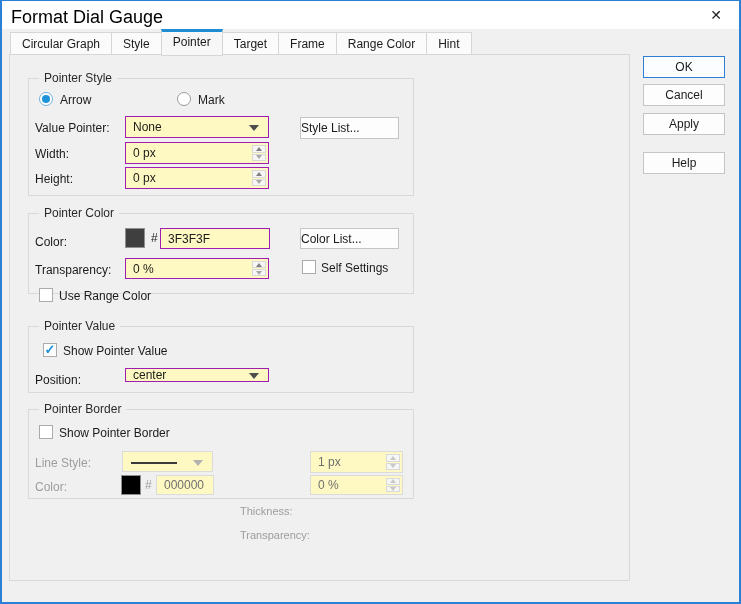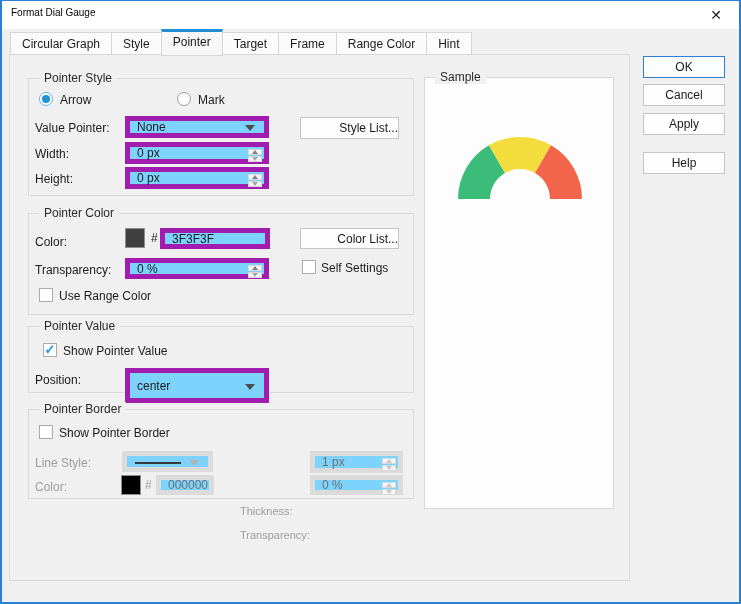--- a/index.html
+++ b/index.html
@@ -1,36 +1,36 @@
 <!DOCTYPE html>
 <html><head>
 <meta charset="utf-8">
 <style>
   html,body{margin:0;padding:0;}
   body{font-family:"Liberation Sans",sans-serif;font-size:12px;color:#1b1b1b;background:#d8d8d8;}
   .window{position:relative;width:741px;height:604px;background:#f0f0f1;overflow:hidden;}
   .win-border{position:absolute;inset:0;border:2px solid #2b80d5;border-top-width:1px;pointer-events:none;z-index:50;}
   
   .titlebar{position:absolute;left:0;top:0;width:741px;height:29px;background:#ffffff;}
-  .title{position:absolute;left:11px;top:7px;font-size:10px;color:#000;}
+  .title{position:absolute;left:11px;top:7px;font-size:18px;color:#000;}
   .close-btn{position:absolute;right:10px;top:3px;width:30px;height:23px;display:flex;align-items:center;justify-content:center;font-size:14px;color:#222;cursor:default;}
   
   .tabs{position:absolute;left:10px;top:31px;display:flex;align-items:flex-end;z-index:3;}
   .tab{background:#fbfbfb;border:1px solid #d6d6d6;height:23px;box-sizing:border-box;padding:4px 11px 0;margin-right:-1px;color:#1b1b1b;white-space:nowrap;}
   .tab.active{background:#f7f7f8;border-top:3px solid #1f8dd3;height:27px;padding-top:3px;margin-top:-2px;position:relative;z-index:4;margin-bottom:-1px;}
   
   .panel{position:absolute;left:9px;top:54px;width:621px;height:527px;border:1px solid #d9d9d9;box-sizing:border-box;background:#f0f0f1;}
   .group{position:absolute;border:1px solid #d9d9d9;box-sizing:border-box;}
   .legend{position:absolute;top:-8px;left:10px;padding:0 5px;background:#f0f0f1;color:#2a2a2a;white-space:nowrap;}
   .sample-group{background:#fdfdfd;}
   .lbl{position:absolute;white-space:nowrap;color:#1b1b1b;}
   .lbl.dis{color:#9d9d9d;}
   .small{font-size:11px;margin-top:48px;}
   
-  .field{position:absolute;background:#7dd3fc;border:5px solid #a21caf;box-sizing:border-box;}
+  .field{position:absolute;background:#fef9c3;border:1px solid #a21caf;box-sizing:border-box;}
   .field .val{position:absolute;left:7px;top:50%;transform:translateY(-50%);white-space:nowrap;}
   .field.dis{border-color:#dbdbdb;}
   .field.dis .val{color:#6f6f6f;}
   .dd-arrow{position:absolute;right:9px;top:50%;margin-top:-2px;width:0;height:0;border-left:5px solid transparent;border-right:5px solid transparent;border-top:6px solid #4d4d4d;}
   .dis .dd-arrow{border-top-color:#b2b2b2;}
   .spin{position:absolute;right:1px;top:1px;bottom:1px;width:16px;display:flex;flex-direction:column;}
   .spin-btn{flex:1;margin:1px 1px 0 1px;border:1px solid #d9d9d9;background:#f6f6f6;display:flex;align-items:center;justify-content:center;}
   .spin-btn:last-child{margin-bottom:1px;}
   .tri-up{width:0;height:0;border-left:3.5px solid transparent;border-right:3.5px solid transparent;border-bottom:4px solid #808080;}
   .tri-down{width:0;height:0;border-left:3.5px solid transparent;border-right:3.5px solid transparent;border-top:4px solid #a8a8a8;}
@@ -41,21 +41,21 @@
   
   .checkbox{position:absolute;width:14px;height:14px;background:#fff;border:1px solid #ababab;box-sizing:border-box;display:flex;align-items:center;justify-content:center;}
   .checkbox .mark{display:none;color:#1e93d8;font-size:13px;font-weight:bold;line-height:1;margin-top:-2px;}
   .checkbox.checked .mark{display:block;}
   .radio{position:absolute;width:14px;height:14px;border:1px solid #9a9a9a;border-radius:50%;background:#fff;box-sizing:border-box;}
   .radio.sel{border-color:#6fb2de;}
   .radio.sel .dot{position:absolute;left:50%;top:50%;width:8px;height:8px;margin:-4px 0 0 -4px;border-radius:50%;background:#1e93d8;}
   
   .btn{position:absolute;width:82px;height:22px;background:#fdfdfd;border:1px solid #c5c5c5;box-sizing:border-box;display:flex;align-items:center;justify-content:center;color:#1b1b1b;}
   .btn.primary{border:1px solid #2e7fd4;background:#fbfdff;}
-  .push{position:absolute;background:#fdfdfd;border:1px solid #c5c5c5;box-sizing:border-box;display:flex;align-items:center;justify-content:flex-end;}
+  .push{position:absolute;background:#fdfdfd;border:1px solid #c5c5c5;box-sizing:border-box;display:flex;align-items:center;justify-content:flex-start;}
   .line-glyph{position:absolute;left:8px;top:50%;width:46px;border-top:2px solid #1f1f1f;}
   .dis .line-glyph{border-top-color:#3a3a3a;}
 </style>
 </head>
 <body>
 
 <div class="window">
 
   <div class="titlebar">
     <div class="title">Format Dial Gauge</div>
@@ -114,21 +114,21 @@
             <span class="spin-btn">
               <span class="tri-up"></span>
             </span>
             <span class="spin-btn">
               <span class="tri-down"></span>
             </span>
           </span>
       </div>
     </div>
 
-    <div class="group" style="left:18px;top:158px;width:386px;height:102px;">
+    <div class="group" style="left:18px;top:158px;width:386px;height:81px;">
       <div class="legend">Pointer Color</div>
       <div class="lbl" style="left:6px;top:21px;">Color:</div>
       <div class="swatch" style="left: 96px; top: 14px; background-color: rgb(63, 63, 63);"></div>
       <div class="lbl" style="left:122px;top:17px;">#</div>
       <div class="field" style="left:131px;top:14px;width:110px;height:21px;">
         <span class="val">3F3F3F</span>
       </div>
       <div class="push" style="left:271px;top:14px;width:99px;height:21px;">
         <span>Color List...</span>
       </div>
@@ -152,21 +152,21 @@
       <div class="lbl" style="left:30px;top:75px;">Use Range Color</div>
     </div>
 
     <div class="group" style="left:18px;top:271px;width:386px;height:67px;">
       <div class="legend">Pointer Value</div>
       <div class="checkbox checked" style="left:14px;top:16px;">
           <span class="mark">✓</span>
         </div>
       <div class="lbl" style="left:34px;top:17px;">Show Pointer Value</div>
       <div class="lbl" style="left:6px;top:46px;">Position:</div>
-      <div class="field" style="left:96px;top:41px;width:144px;height:35px;">
+      <div class="field" style="left:96px;top:41px;width:144px;height:14px;">
         <span class="val">center</span>
         <span class="dd-arrow"></span>
       </div>
     </div>
 
     <div class="group" style="left:18px;top:354px;width:386px;height:90px;">
       <div class="legend">Pointer Border</div>
       <div class="checkbox" style="left:10px;top:15px;"></div>
       <div class="lbl" style="left:30px;top:16px;">Show Pointer Border</div>
 
@@ -201,28 +201,20 @@
             <span class="spin-btn">
               <span class="tri-up"></span>
             </span>
             <span class="spin-btn">
               <span class="tri-down"></span>
             </span>
           </span>
       </div>
     </div>
 
-    <div class="group sample-group" style="left:414px;top:22px;width:190px;height:432px;">
-      <div class="legend">Sample</div>
-      <svg width="190" height="70" style="position:absolute;left:0;top:58px;">
-        <path d="M 33,63 A 62,62 0 0 1 64,9.31 L 80,37.02 A 30,30 0 0 0 65,63 Z" fill="#3CBC79"></path>
-        <path d="M 64,9.31 A 62,62 0 0 1 126,9.31 L 110,37.02 A 30,30 0 0 0 80,37.02 Z" fill="#F4DC3C"></path>
-        <path d="M 126,9.31 A 62,62 0 0 1 157,63 L 125,63 A 30,30 0 0 0 110,37.02 Z" fill="#F2654B"></path>
-      </svg>
-    </div>
 
   </div>
 
   <div class="btn primary" style="left:643px;top:56px;">
       <span>OK</span>
     </div>
   <div class="btn" style="left:643px;top:84px;">
       <span>Cancel</span>
     </div>
   <div class="btn" style="left:643px;top:113px;">

